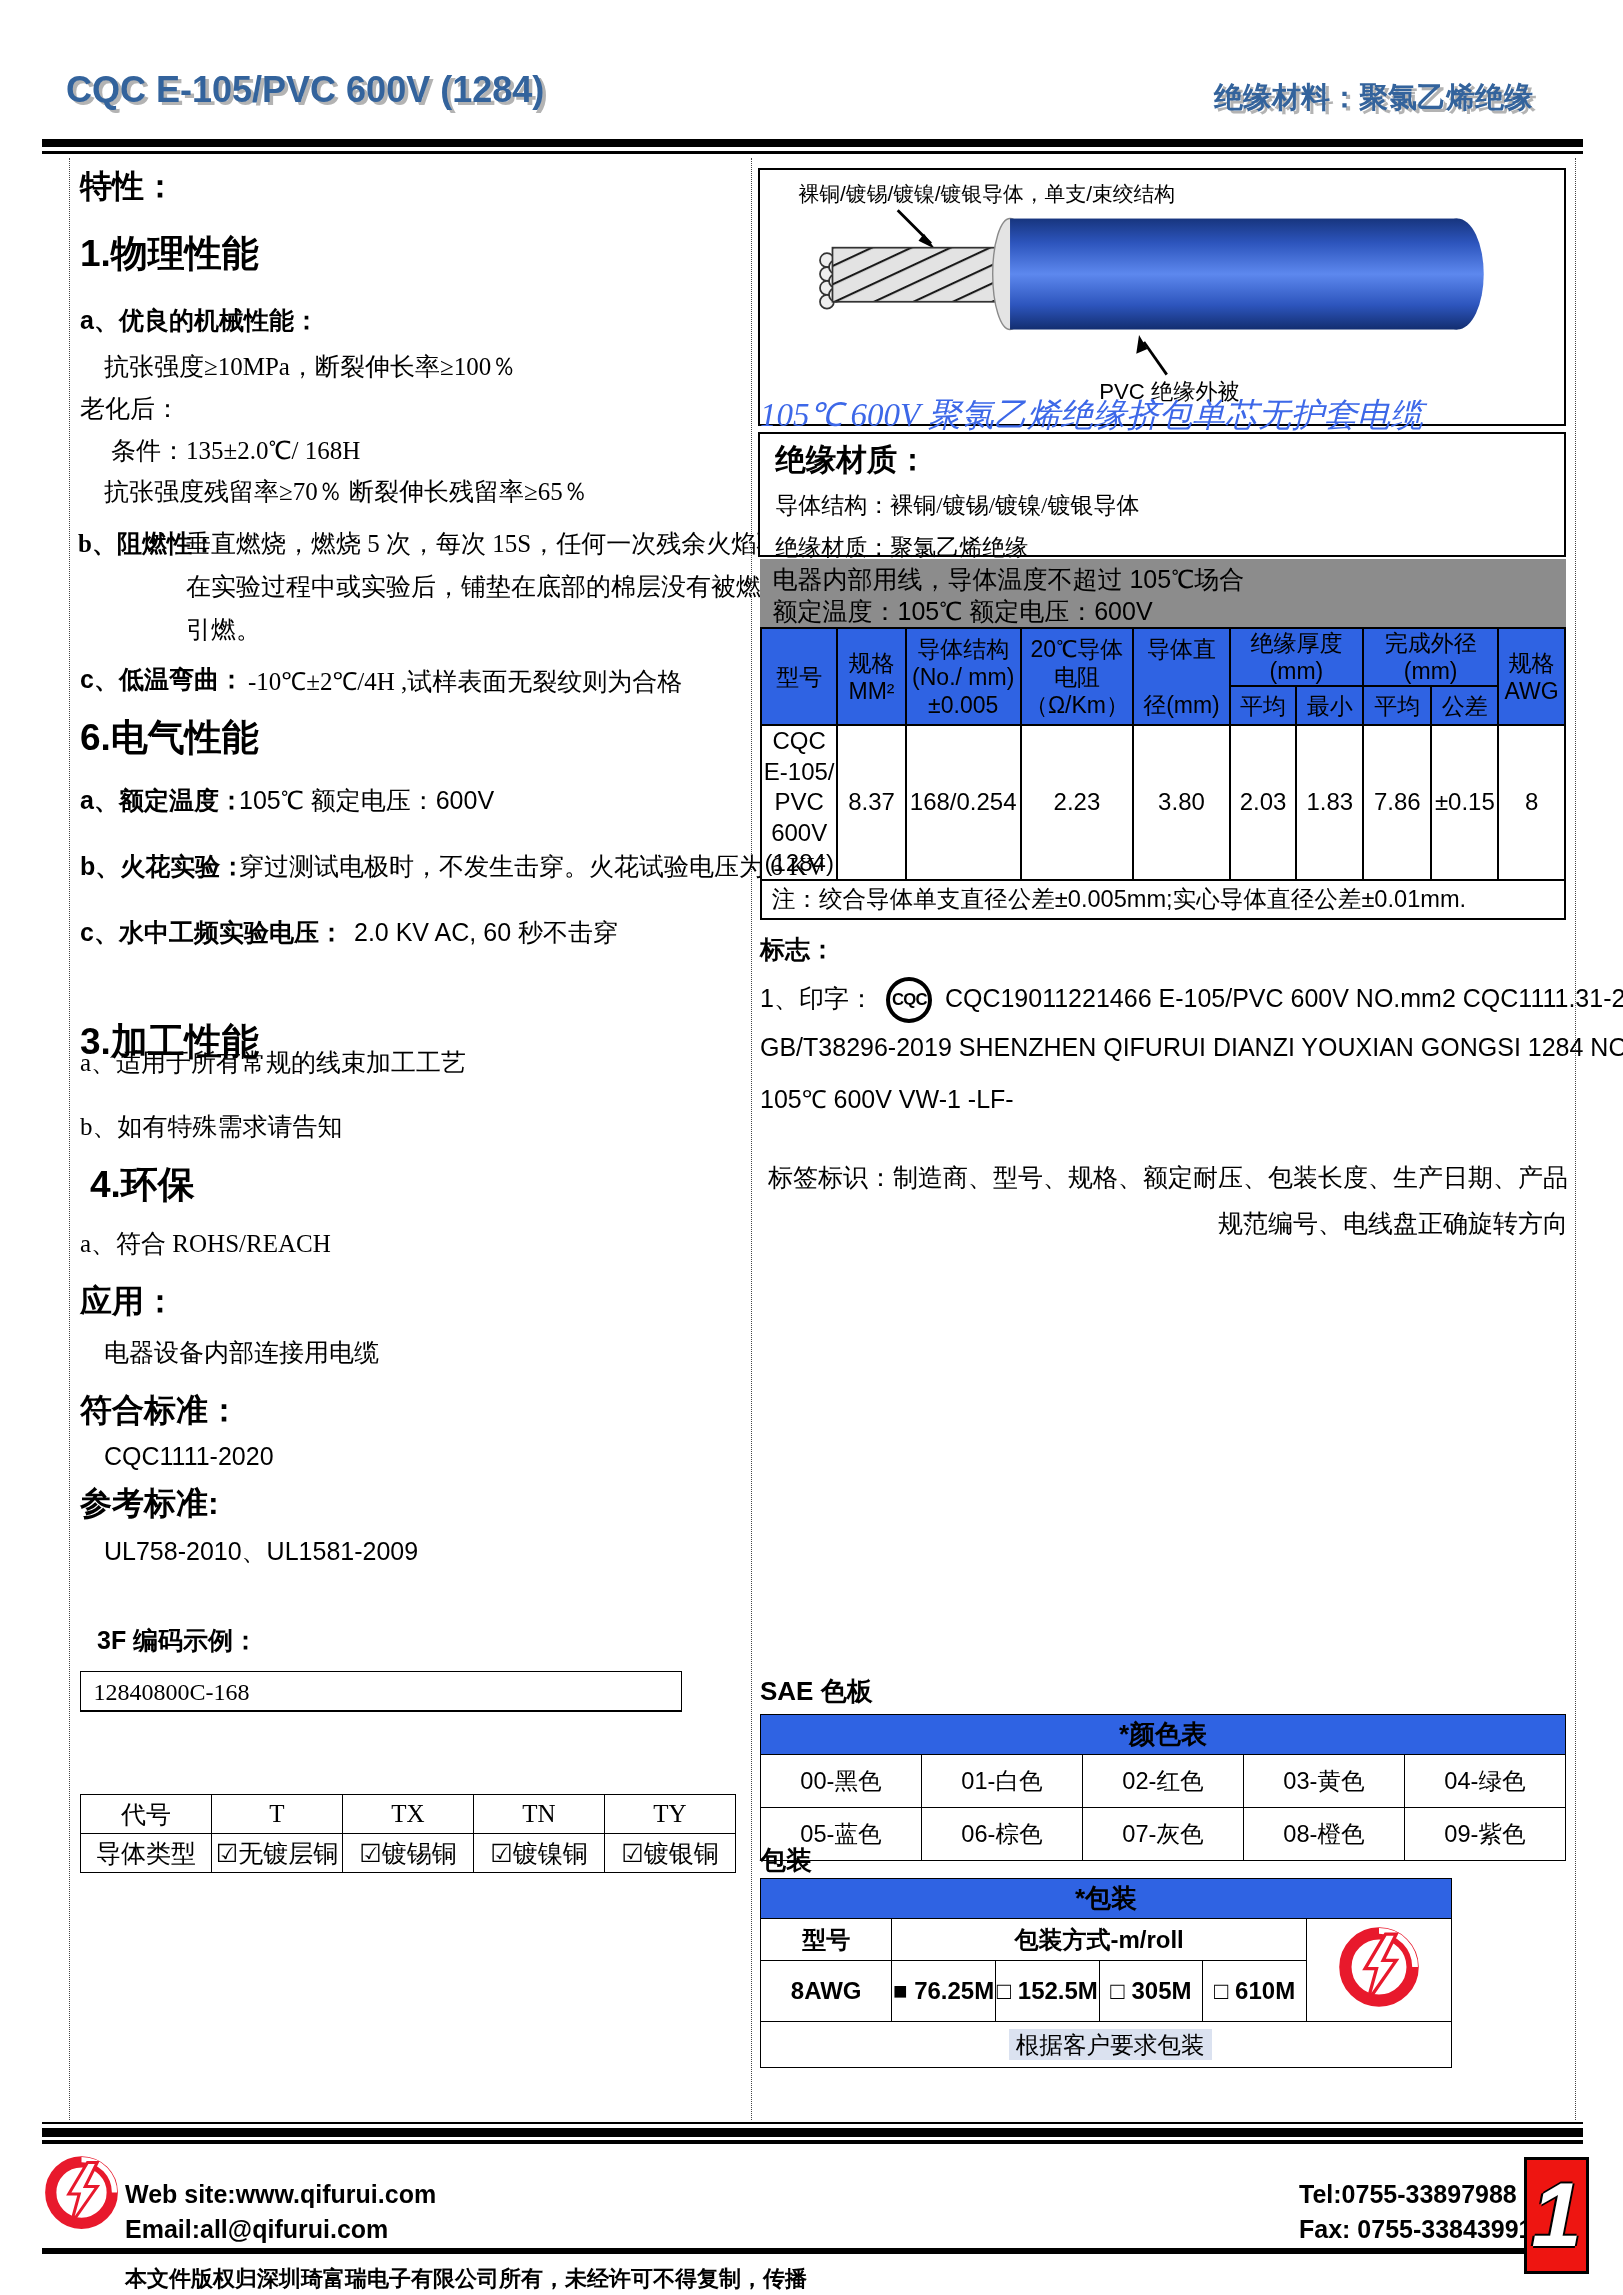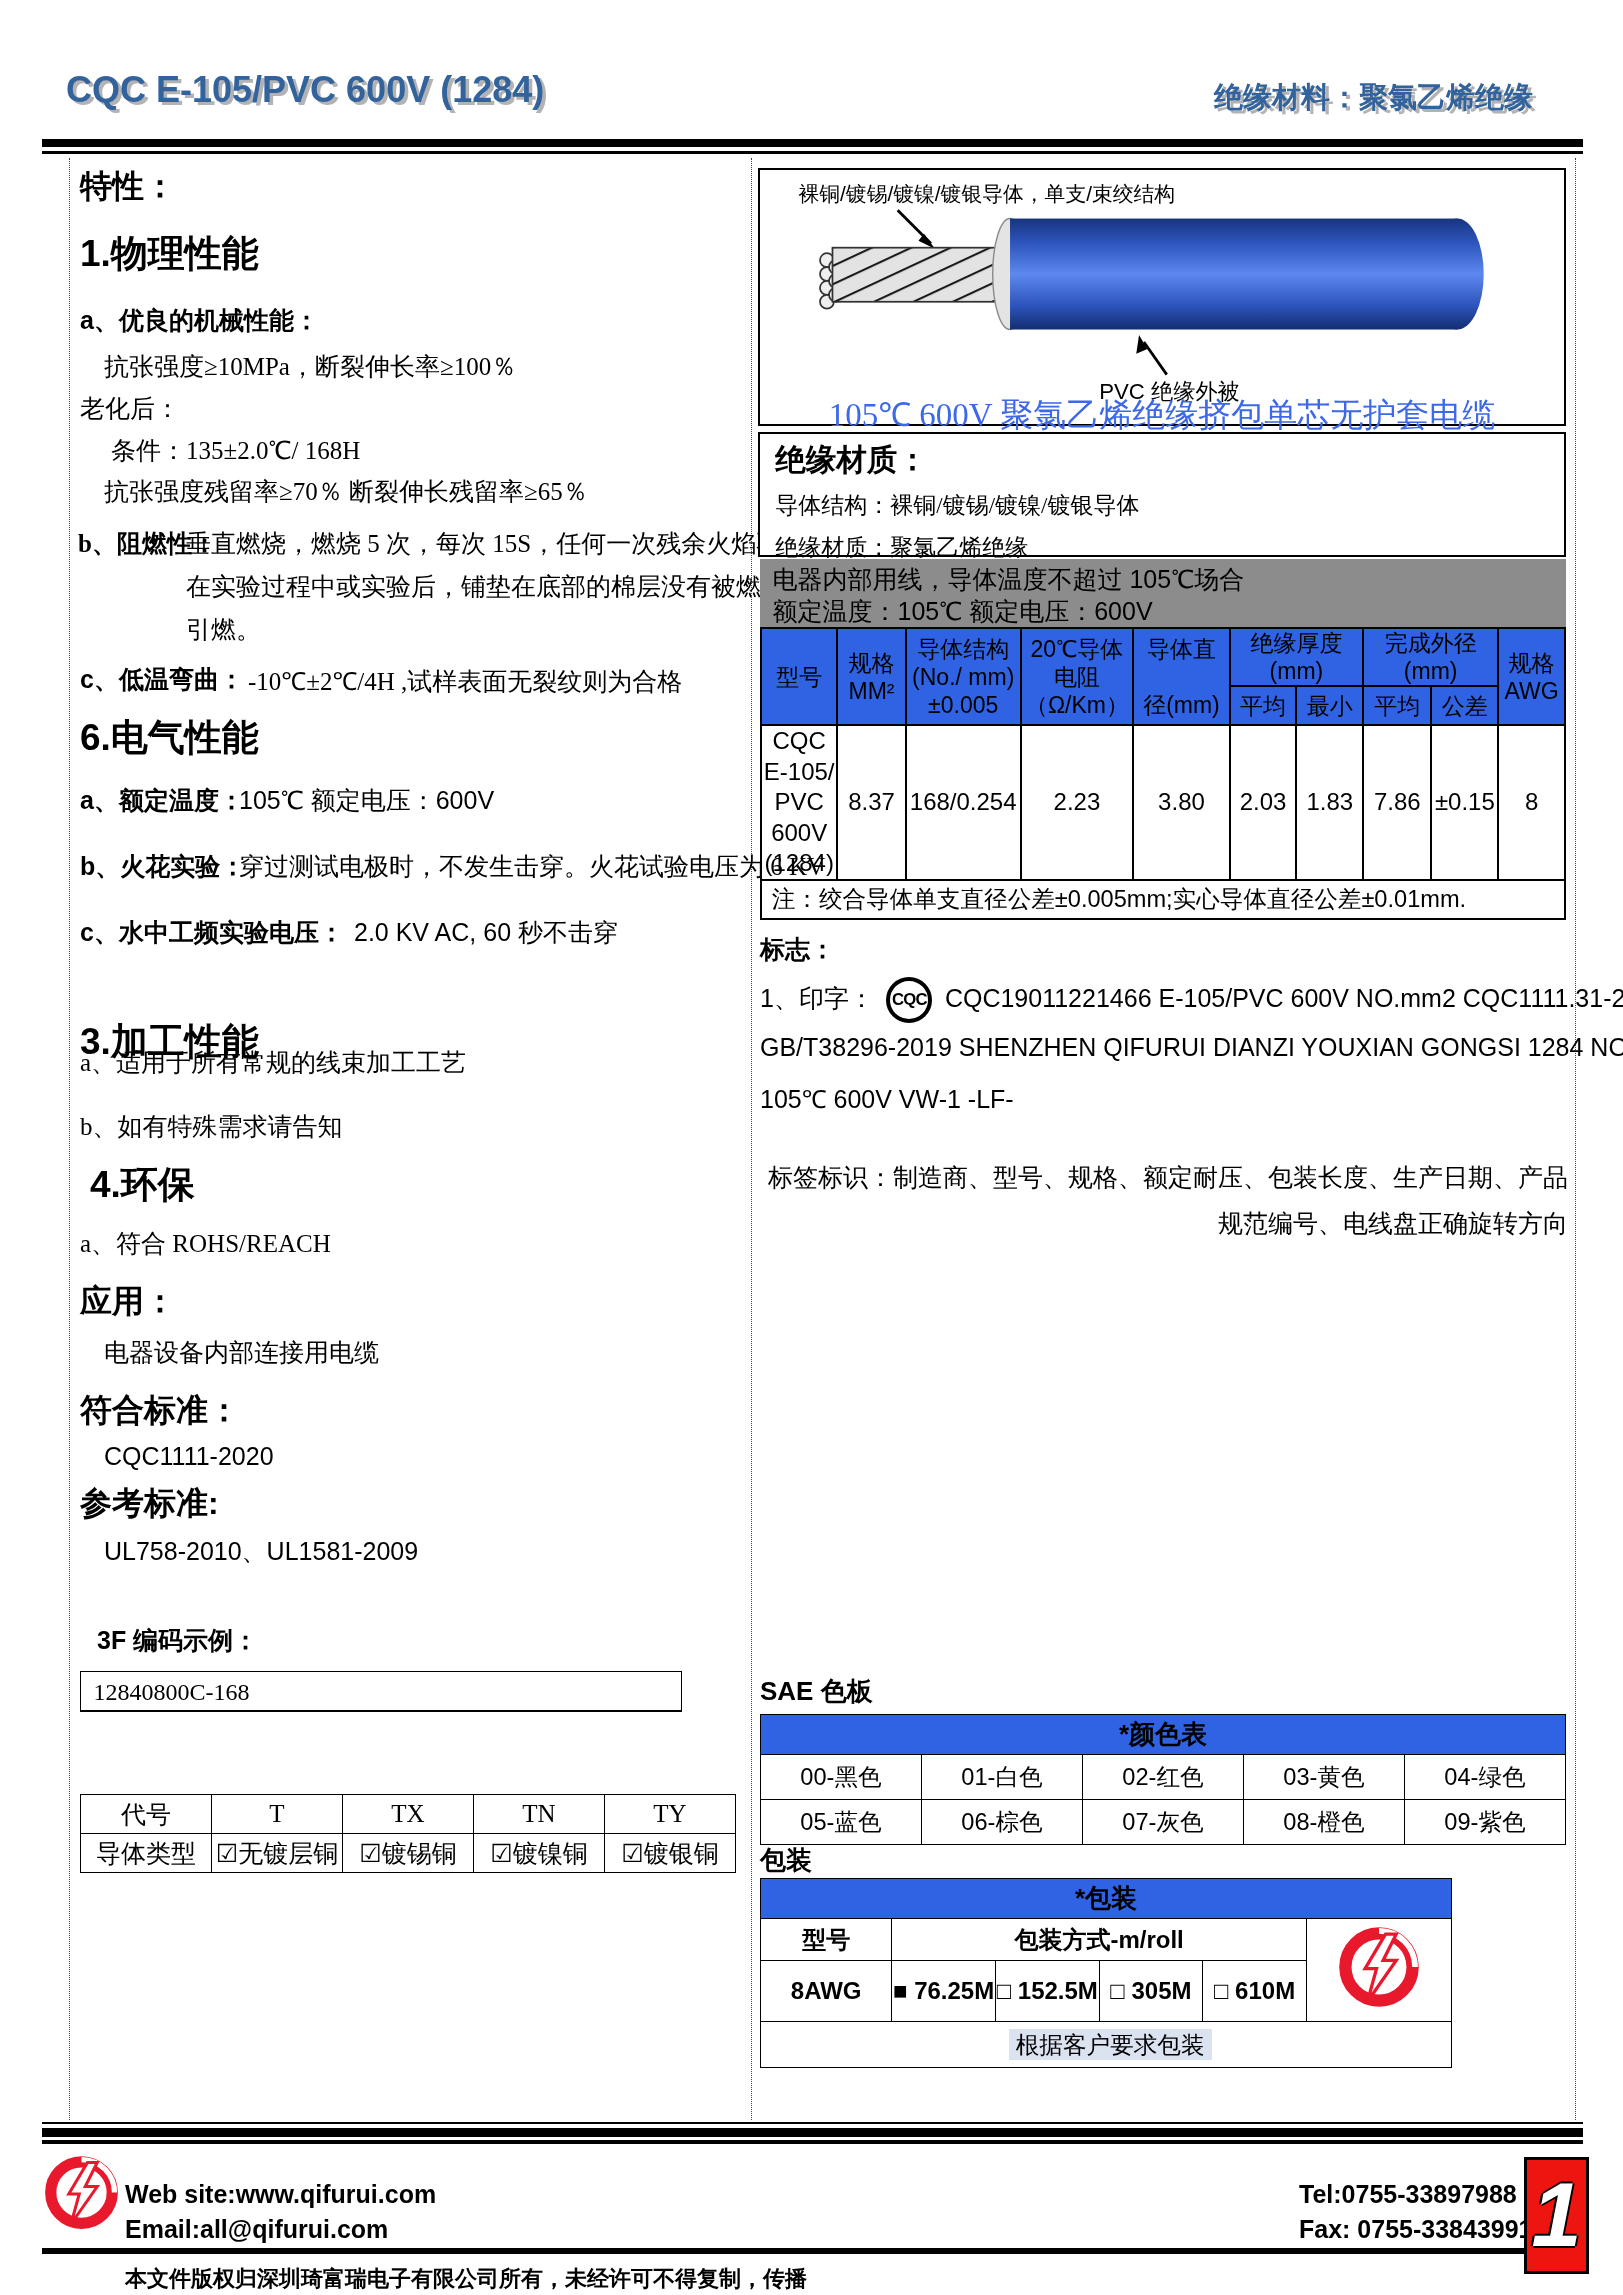--- a/index.html
+++ b/index.html
@@ -32,21 +32,21 @@
   .spec{position:absolute;left:760px;top:627px;width:806px;font-size:23px;}
   .spec th{background:var(--accent-blue);font-weight:normal;line-height:28px;}
   .spec .tier1 th{height:51px;}
   .spec .tier2 th{height:39px;}
   .spec td{font-size:24px;}
   .spec .datarow td{height:151px;}
   .spec .model-cell{line-height:30.5px;}
   .spec .noterow td{height:39px;text-align:left;padding-left:9.7px;font-size:23.6px;}
   .sae{position:absolute;left:760px;top:1714px;width:806px;font-size:23.6px;}
   .sae th{background:var(--accent-blue);height:40px;font-size:26px;}
-  .sae td{height:45px;border-width:1.4px;}
+  .sae td{height:53px;border-width:1.4px;}
   .sae th{border-width:1.4px;}
   .pack{position:absolute;left:760px;top:1878px;width:692px;font-size:23.6px;}
   .pack th{background:var(--accent-blue);height:40px;font-size:26px;border-width:1.4px;}
   .pack td{border-width:1.4px;font-weight:bold;font-size:24px;}
   .pack .r1 td{height:42px;}
   .pack .r2 td{height:61px;}
   .pack .noterow td{height:46px;text-align:center;padding-left:8.3px;font-weight:normal;}
   .pack .noterow span{background:var(--highlight);padding:2.8px 7px;font-size:23.6px;}
   .cqc-badge{display:inline-flex;align-items:center;justify-content:center;width:46px;height:46px;
     border:4.9px solid #000;border-radius:50%;font-weight:bold;font-size:16.7px;letter-spacing:-0.7px;
@@ -182,21 +182,21 @@
       <g>
         <rect x="360" y="70" width="645" height="160" fill="url(#blueG)"></rect>
         <ellipse cx="1005" cy="150" rx="38" ry="80" fill="url(#blueG)"></ellipse>
       </g>
       <g>
         <line x1="553" y1="248" x2="586" y2="295" stroke="#000" stroke-width="4"></line>
         <polygon points="546,238 542,265 558,258" fill="#000"></polygon>
       </g>
       <text x="590" y="330" font-size="32" text-anchor="middle" font-family="Liberation Serif, serif">PVC 绝缘外被</text>
     </svg>
-    <div style="position:absolute;left:0;top:221px;width:100%;text-align:center;font-size:33px;color:var(--title-blue);font-family:'Liberation Serif',serif;">105℃ 600V 聚氯乙烯绝缘挤包单芯无护套电缆</div>
+    <div style="position:absolute;left:0;top:221px;width:100%;font-size:33px;color:var(--title-blue);font-family:'Liberation Serif',serif;font-style:italic;">105℃ 600V 聚氯乙烯绝缘挤包单芯无护套电缆</div>
   </div>
 
   <div class="boxed" style="left:758px;top:432px;width:808px;height:125px;padding:5.6px 15.3px;">
     <div style="font-size:30.5px;font-weight:bold;">绝缘材质：</div>
     <div class="serif" style="font-size:23px;margin-top:9.7px;">导体结构：裸铜/镀锡/镀镍/镀银导体</div>
     <div class="serif" style="font-size:23px;margin-top:11px;">绝缘材质：聚氯乙烯绝缘</div>
   </div>
 
   <div class="gray-band">
     <div>电器内部用线，导体温度不超过 105℃场合</div>

